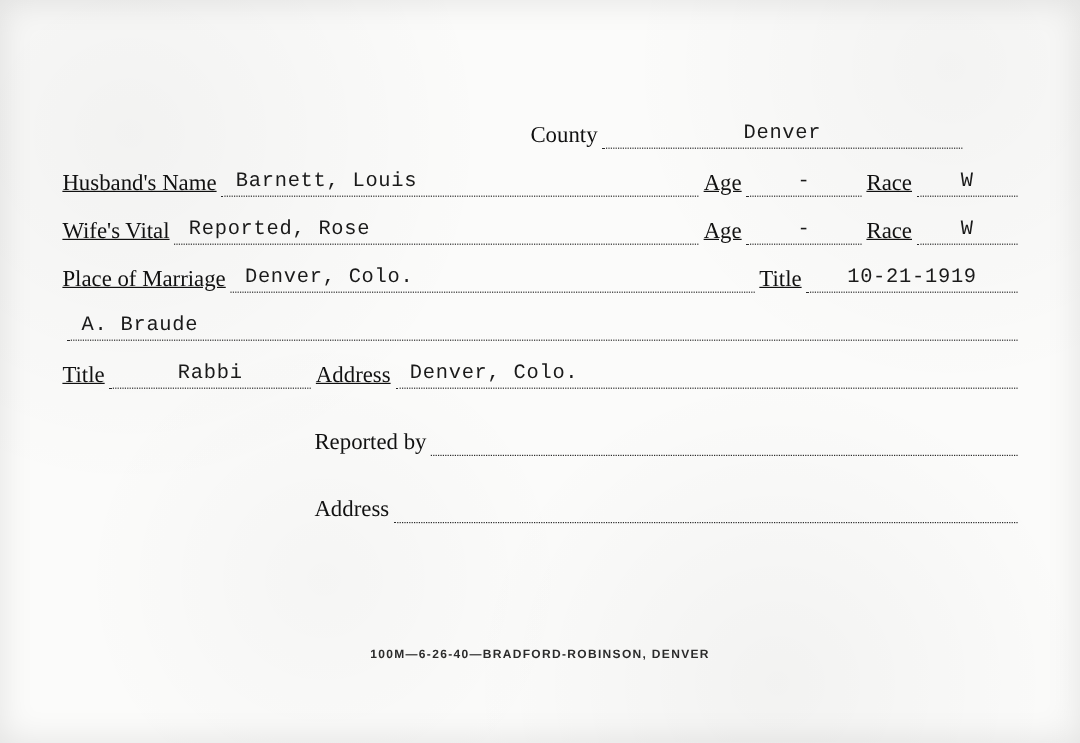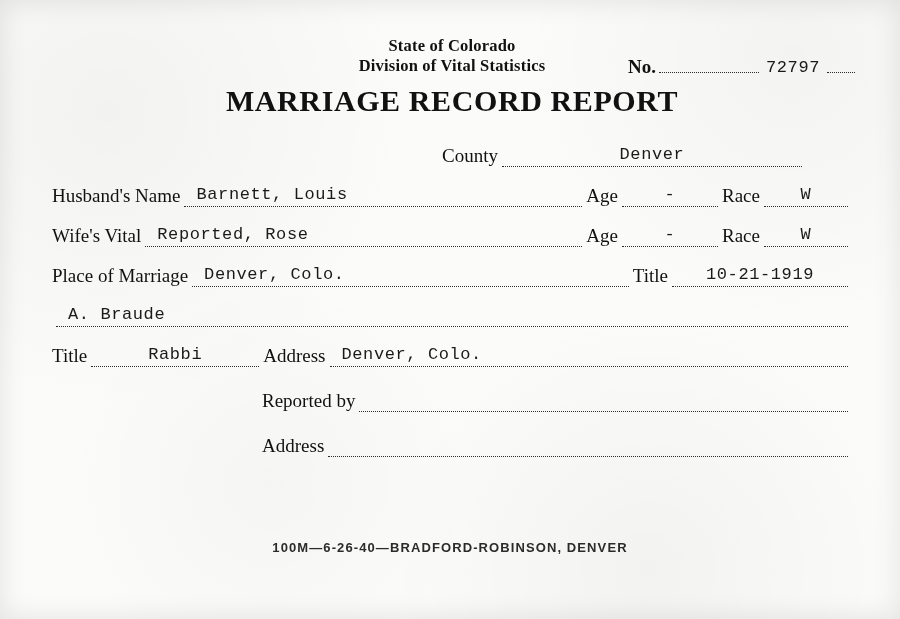--- a/index.html
+++ b/index.html
@@ -103,20 +103,21 @@
     white-space: nowrap;
     padding: 0 4px;
     transform: translateY(-1px);
   }
 
   
   .row {
     display: flex;
     align-items: center;
     margin-top: 17px;
+    text-decoration: underline;
   }
   .lbl {
     font-family: "Liberation Serif", serif;
     font-size: 19px;
     white-space: nowrap;
   }
   .fill {
     flex: 1 1 auto;
     position: relative;
     border-bottom: 1px dotted #2a2a2a;
@@ -125,72 +126,60 @@
   }
   .fill > .typed {
     position: absolute;
     bottom: 1px;
     left: 8px;
   }
   .fill.center > .typed {
     left: 50%;
     transform: translateX(-50%) translateY(-1px);
   }
-  .w-county  { flex: 0 0 300px; }
+  .w-county  { flex: 0 0 300px; margin-top: 39px; }
   .w-age     { flex: 0 0 96px; }
   .w-race    { flex: 0 0 84px; }
   .w-date    { flex: 0 0 176px; }
   .w-title   { flex: 0 0 168px; }
 
   .county-row {
     display: flex;
     align-items: flex-end;
     margin-top: 26px;
     padding-left: 390px;
   }
 
   .reported-row, .address-row {
     display: flex;
     align-items: flex-end;
-    margin-top: 22px;
+    margin-top: 33px;
     padding-left: 210px;
   }
 
   
   .footer {
     position: absolute;
     left: 0;
     right: 0;
     top: 540px;
     text-align: center;
     font-family: "Liberation Sans", sans-serif;
-    font-size: 13px;
+    font-size: 10px;
     letter-spacing: 1.1px;
     font-weight: bold;
     color: #2b2b2b;
   }
 </style>
 </head>
 <body>
 
 <div id="doc">
   <div class="form">
 
-    <div class="hdr-block">
-      <div class="hdr-line1">State of Colorado</div>
-      <div class="hdr-line2">Division of Vital Statistics</div>
-      <div class="title">MARRIAGE RECORD REPORT</div>
-
-      <div class="no-block">
-        <span class="no-label">No.</span>
-        <span class="dots"></span>
-        <span class="typed">72797</span>
-        <span class="dots short"></span>
-      </div>
-    </div>
 
     <div class="county-row">
       <span class="lbl">County</span>
       <span class="fill w-county center">
         <span class="typed">Denver</span>
       </span>
     </div>
 
     <div class="row">
       <span class="lbl">Husband's Name</span>

